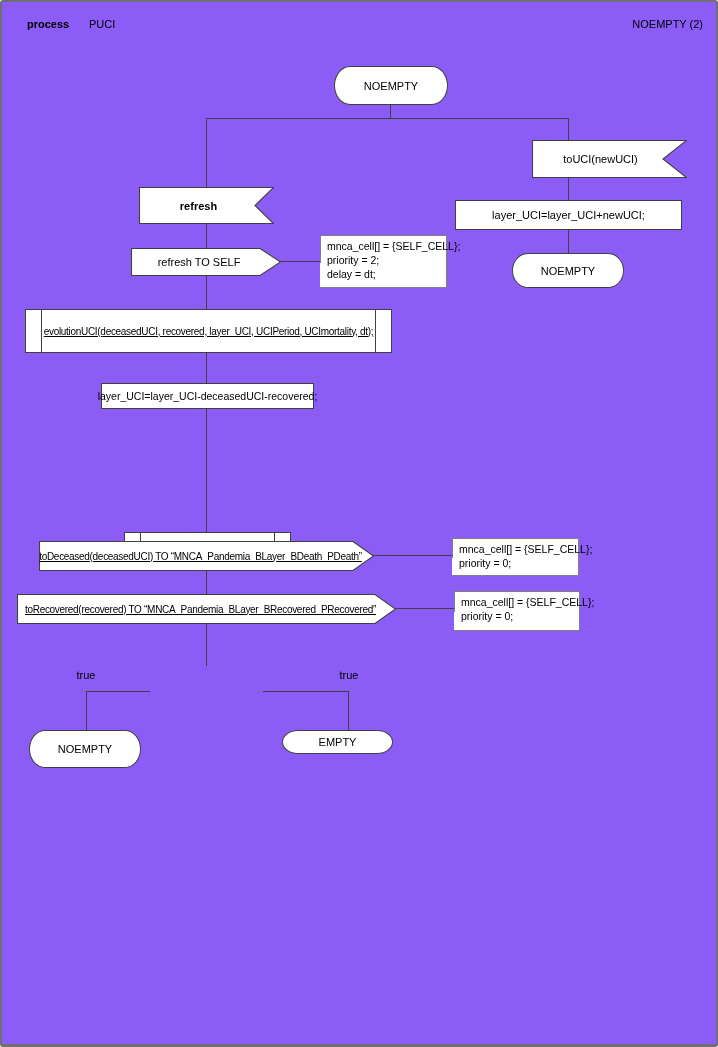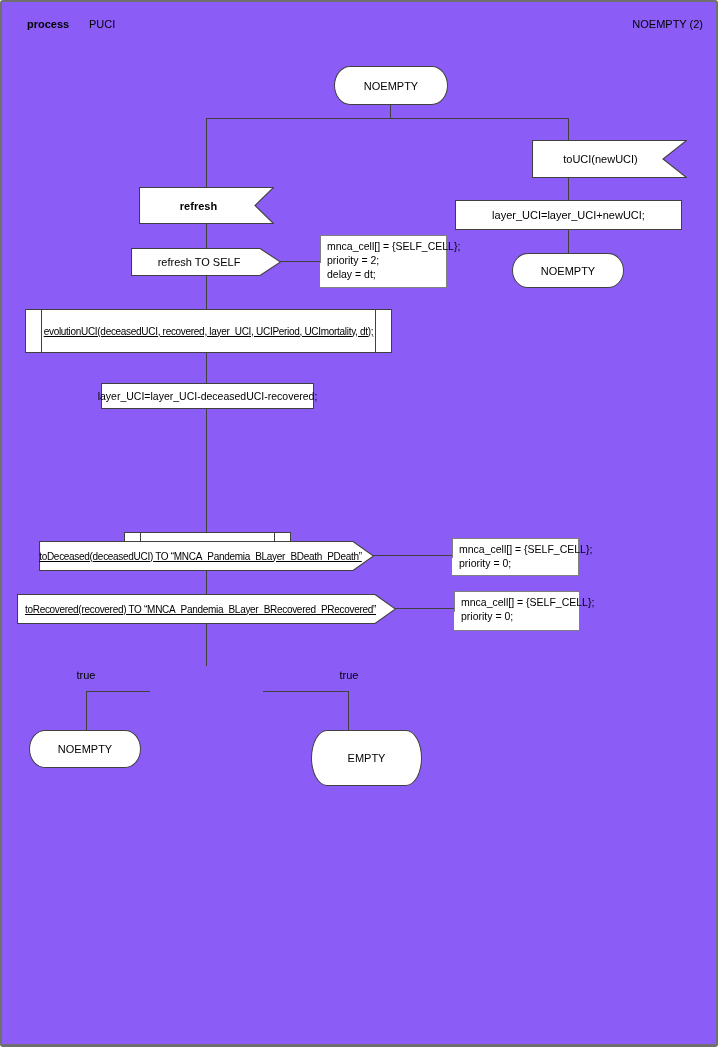--- a/index.html
+++ b/index.html
@@ -137,17 +137,17 @@
     <div>priority = 0;</div>
   </div>
 
 
   <div class="flow-label" style="left:59px; top:667px; width:50px;">true</div>
   <div class="flow-label" style="left:321px; top:667px; width:52px;">true</div>
 
   <div class="shape box stadium" style="left:27px; top:728px; width:112px; height:38px;">
     <span class="lbl" style="font-size:11px;">NOEMPTY</span>
   </div>
-  <div class="shape box stadium" style="left:309px; top:728px; width:111px; height:56px;">
+  <div class="shape box stadium" style="left:280px; top:728px; width:111px; height:24px;">
     <span class="lbl" style="font-size:11px;">EMPTY</span>
   </div>
 
 </div>
 
 </body></html>

